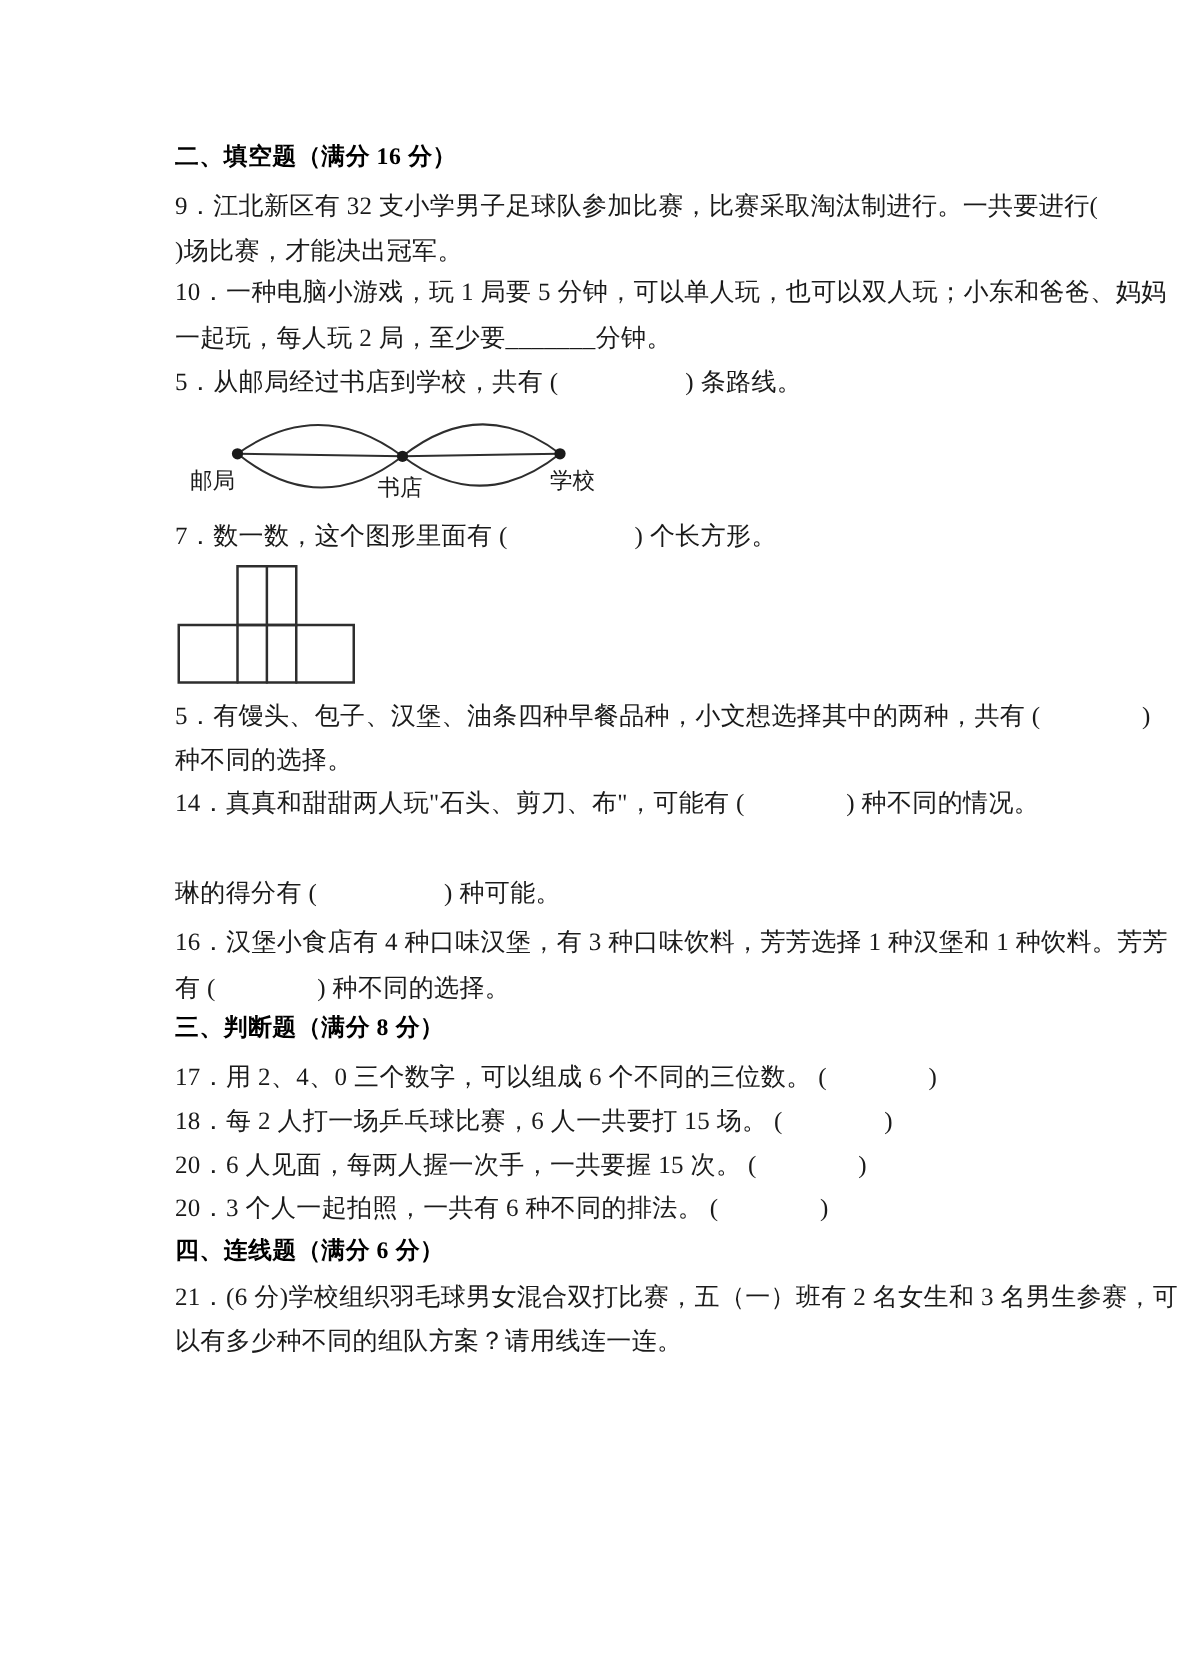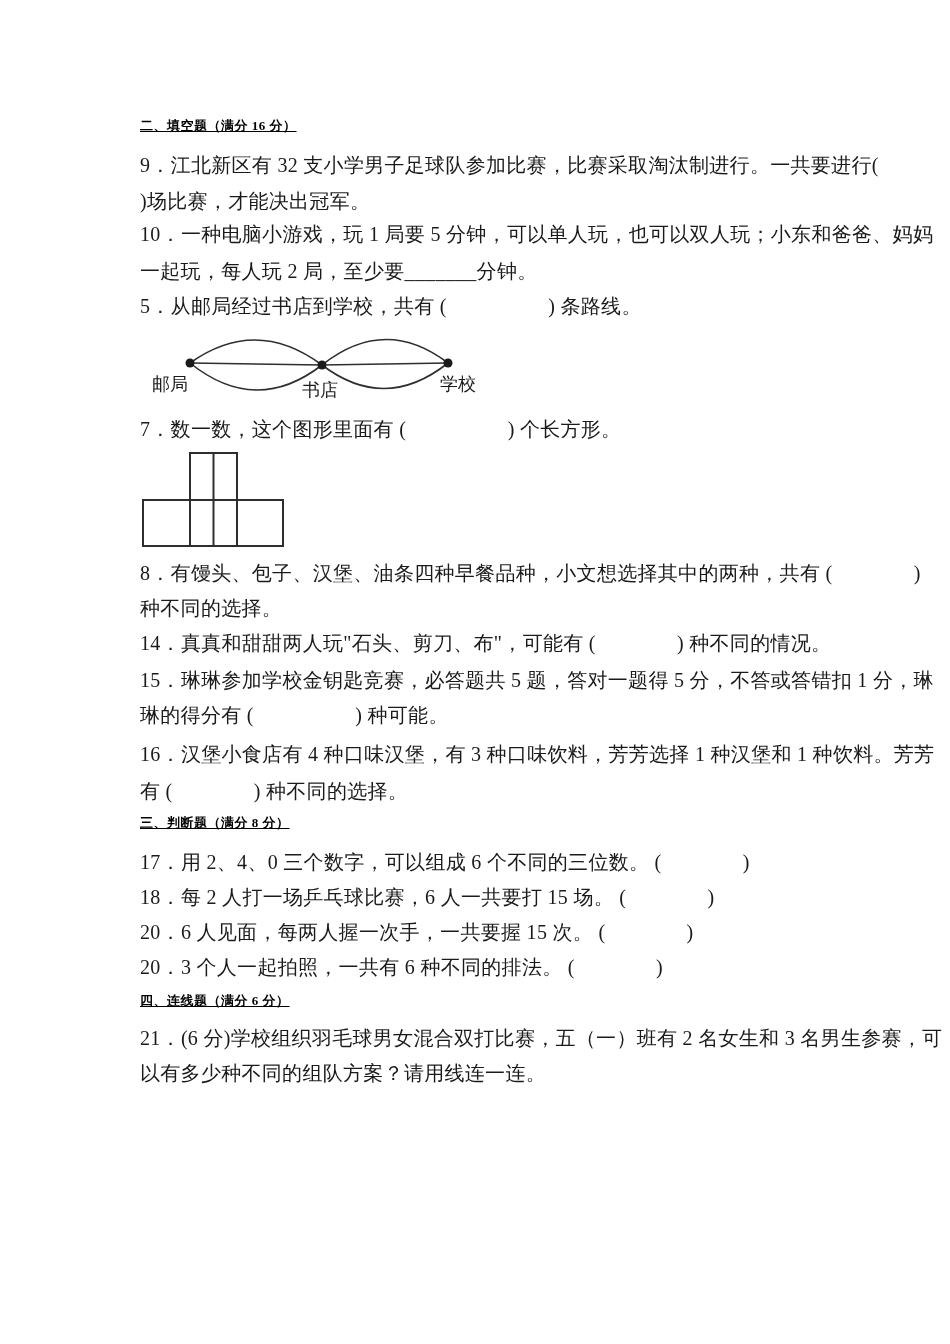--- a/index.html
+++ b/index.html
@@ -16,23 +16,22 @@
     position: absolute;
     left: 140px;
     font-size: 20px;
     line-height: 24px;
     white-space: pre;
     letter-spacing: 0.3px;
   }
   .heading {
     font-weight: 700;
     color: #000000;
-    font-size: 13px;
+    font-size: 19px;
     letter-spacing: 0.5px;
-    text-decoration: underline;
   }
   svg { position: absolute; overflow: visible; }
   svg text {
     font-family: "Liberation Serif", "DejaVu Serif", serif;
     font-size: 18px;
     fill: #1a1a1a;
   }
   .stroke {
     fill: none;
     stroke: #2e2e2e;
@@ -73,26 +72,25 @@
   <div class="line" style="top:417px">7．数一数，这个图形里面有 (　　　　　) 个长方形。</div>
 
   <svg style="left:140px; top:450px" width="160" height="100" viewBox="0 0 160 100">
     <rect class="stroke" x="3" y="50" width="140" height="46"></rect>
     <rect class="stroke" x="50" y="3" width="47" height="47"></rect>
     <line class="stroke" x1="73.5" y1="3" x2="73.5" y2="96"></line>
     <line class="stroke" x1="50" y1="50" x2="50" y2="96"></line>
     <line class="stroke" x1="97" y1="50" x2="97" y2="96"></line>
   </svg>
 
-  <div class="line" style="top:561px">8．有馒头、包子、汉堡、油条四种早餐品种，小文想选择其中的两种，共有 (　　　　)</div>
+  <div class="line" style="top:561px">5．有馒头、包子、汉堡、油条四种早餐品种，小文想选择其中的两种，共有 (　　　　)</div>
   <div class="line" style="top:596px">种不同的选择。</div>
 
   <div class="line" style="top:631px">14．真真和甜甜两人玩"石头、剪刀、布"，可能有 (　　　　) 种不同的情况。</div>
 
-  <div class="line" style="top:668px">15．琳琳参加学校金钥匙竞赛，必答题共 5 题，答对一题得 5 分，不答或答错扣 1 分，琳</div>
   <div class="line" style="top:703px">琳的得分有 (　　　　　) 种可能。</div>
 
   <div class="line" style="top:742px">16．汉堡小食店有 4 种口味汉堡，有 3 种口味饮料，芳芳选择 1 种汉堡和 1 种饮料。芳芳</div>
   <div class="line" style="top:779px">有 (　　　　) 种不同的选择。</div>
 
   <div class="line heading" style="top:811px">三、判断题（满分 8 分）</div>
 
   <div class="line" style="top:850px">17．用 2、4、0 三个数字，可以组成 6 个不同的三位数。 (　　　　)</div>
   <div class="line" style="top:885px">18．每 2 人打一场乒乓球比赛，6 人一共要打 15 场。 (　　　　)</div>
   <div class="line" style="top:920px">20．6 人见面，每两人握一次手，一共要握 15 次。 (　　　　)</div>

